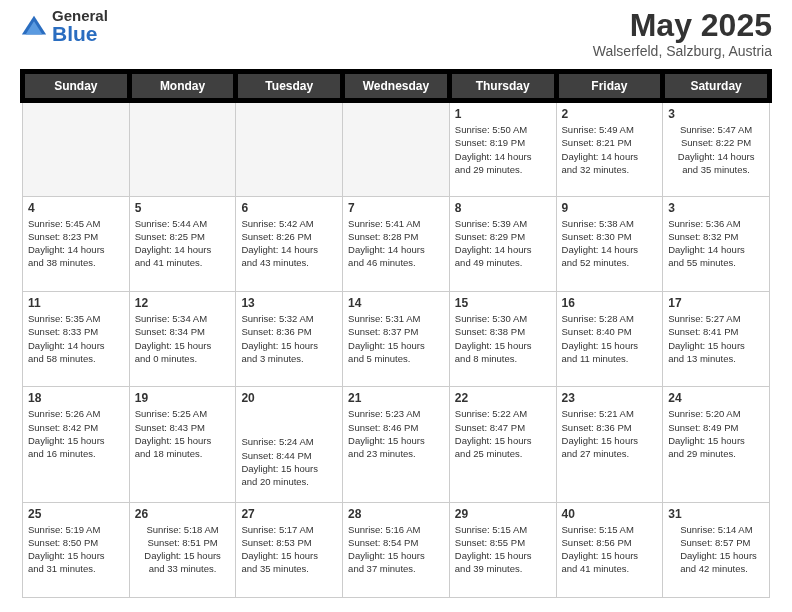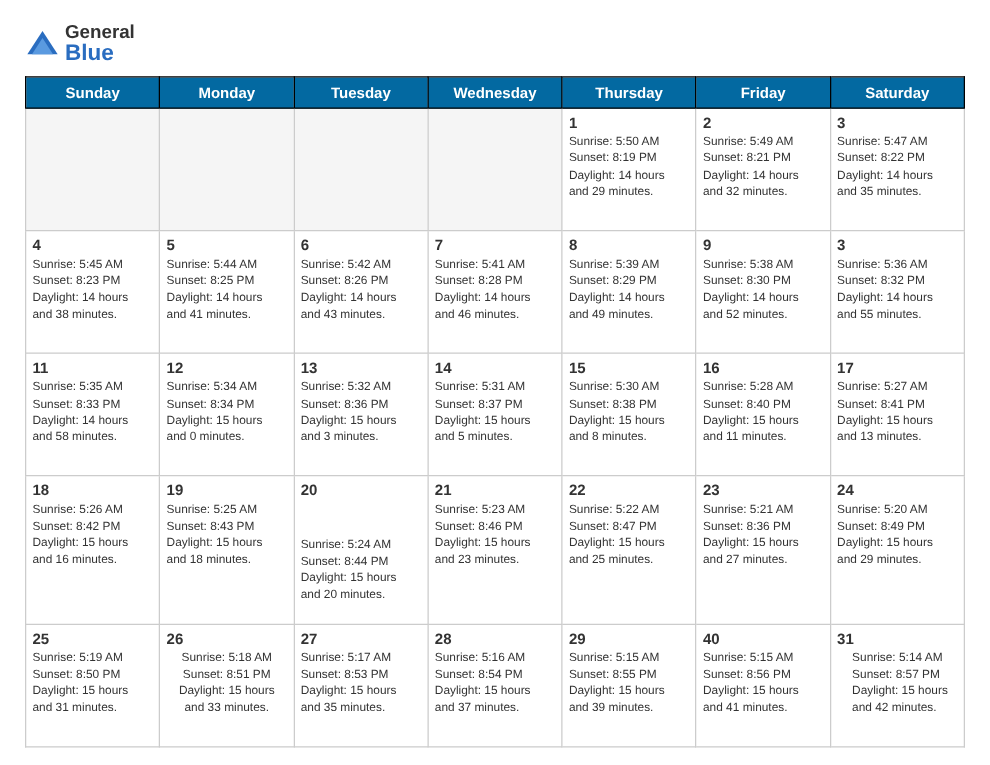--- a/index.html
+++ b/index.html
@@ -6,21 +6,21 @@
     body {
       font-family: Arial, sans-serif;
       background: #fff;
       width: 792px;
       height: 612px;
       overflow: hidden;
     }
     .page {
       width: 792px;
       height: 612px;
-      padding: 18px 20px 14px 20px;
+      padding: 8px 20px 14px 20px;
       display: flex;
       flex-direction: column;
     }
     .header {
       display: flex;
       justify-content: space-between;
       align-items: flex-start;
       margin-bottom: 10px;
     }
     .logo {
@@ -32,21 +32,21 @@
       display: flex;
       flex-direction: column;
       line-height: 1;
     }
     .logo-general {
       font-size: 15px;
       font-weight: bold;
       color: #333;
     }
     .logo-blue {
-      font-size: 18px;
+      font-size: 21px;
       font-weight: bold;
       color: #2a6dc0;
     }
     .logo-icon {
       width: 28px;
       height: 28px;
     }
     .title-block {
       text-align: right;
     }
@@ -61,27 +61,27 @@
       color: #555;
     }
     .calendar {
       flex: 1;
       border: 1px solid #ccc;
       border-collapse: collapse;
       width: 100%;
       table-layout: fixed;
     }
     .calendar th {
-      background-color: #0369a1;
+      background-color: #404040;
       color: #fff;
       font-size: 12px;
       font-weight: bold;
       text-align: center;
       padding: 5px 2px;
-      border: 1px solid #000000;
+      border: 5px solid #000000;
     }
     .calendar td {
       border: 1px solid #ccc;
       vertical-align: top;
       padding: 4px 5px;
       font-size: 10px;
       color: #333;
       background: #fff;
       height: 88px;
     }
@@ -109,20 +109,24 @@
 
       <svg class="logo-icon" viewBox="0 0 30 30">
         <polygon points="15,4 28,24 2,24" fill="#2a6dc0"></polygon>
         <polygon points="15,10 24,24 6,24" fill="#5a9ae0"></polygon>
       </svg>
       <div class="logo-text">
         <span class="logo-general">General</span>
         <span class="logo-blue">Blue</span>
       </div>
     </div>
+    <div class="title-block">
+      <div class="month-title">May 2025</div>
+      <div class="location">Walserfeld, Salzburg, Austria</div>
+    </div>
   </div>
 
   <table class="calendar">
     <thead>
       <tr id="weekday-row">
       <th>Sunday</th>
           <th>Monday</th>
           <th>Tuesday</th>
           <th>Wednesday</th>
           <th>Thursday</th>
@@ -145,21 +149,21 @@
           </td>
           <td>
             <div class="day-num">2</div>
             <div class="day-info" style="white-space: pre-line;">Sunrise: 5:49 AM
 Sunset: 8:21 PM
 Daylight: 14 hours
 and 32 minutes.</div>
           </td>
           <td>
             <div class="day-num">3</div>
-            <div class="day-info" style="white-space: pre-line;">Sunrise: 5:47 AM
+            <div class="day-info" style="white-space: pre-line; text-align: center;">Sunrise: 5:47 AM
 Sunset: 8:22 PM
 Daylight: 14 hours
 and 35 minutes.</div>
           </td>
         </tr>
         <tr>
           <td>
             <div class="day-num">4</div>
             <div class="day-info" style="white-space: pre-line;">Sunrise: 5:45 AM
 Sunset: 8:23 PM

